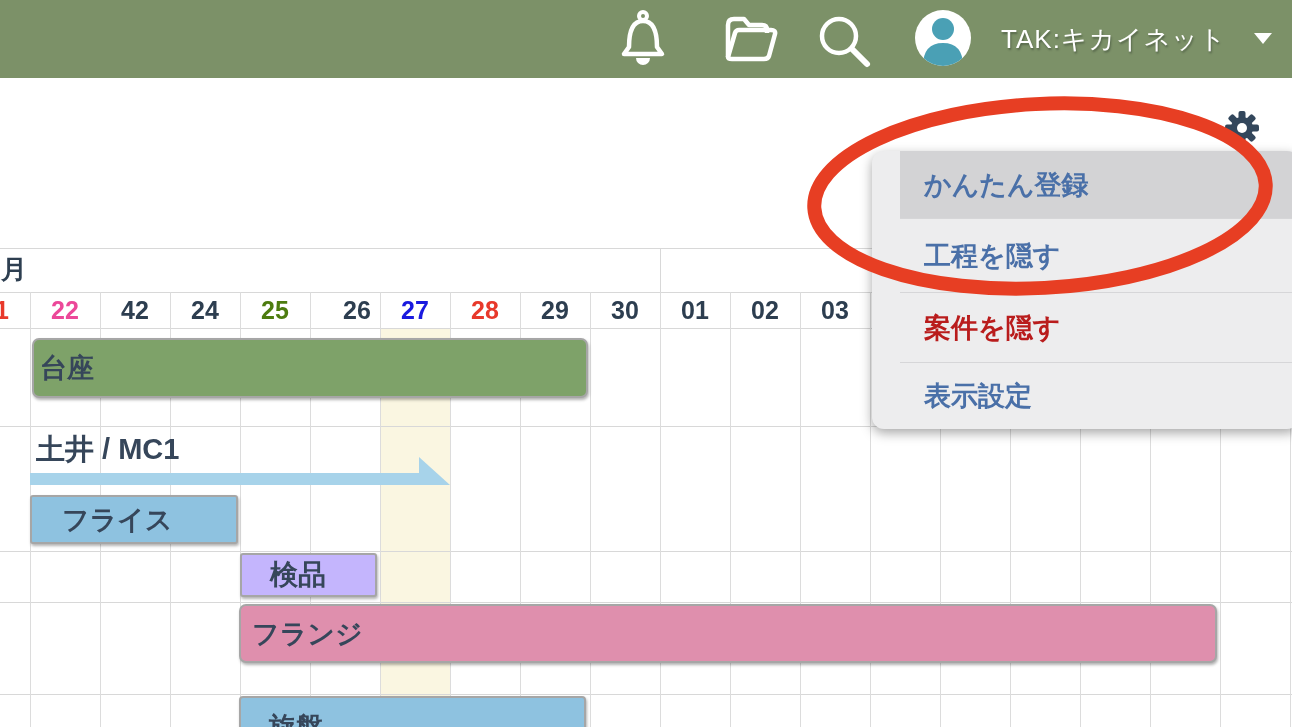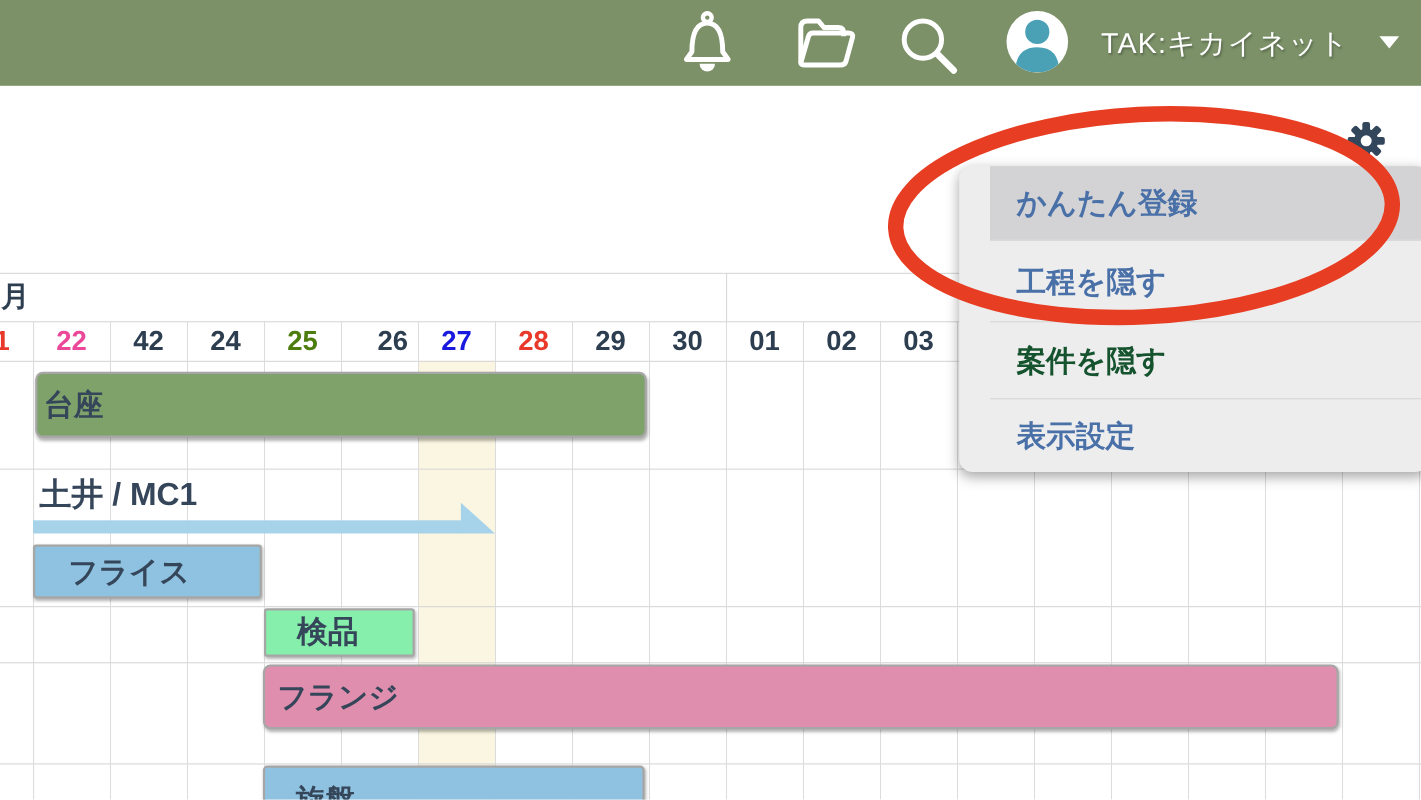--- a/index.html
+++ b/index.html
@@ -84,21 +84,21 @@
 
   <svg class="sched-arrow" width="421" height="31" viewBox="0 0 421 31">
     <rect x="0" y="17" width="390" height="12" fill="#a7d3ea"></rect>
     <polygon points="389,1 420,29 389,29" fill="#a7d3ea"></polygon>
   </svg>
 
   <div class="bar" style="left: 30px; top: 495px; width: 208px; height: 49px; padding-left: 30px; border-radius: 3px; background-color: rgb(142, 194, 224);">
     <span class="bar-label" style="color: rgb(54, 70, 90);">フライス</span>
   </div>
 
-  <div class="bar" style="left: 240px; top: 553px; width: 137px; height: 44px; padding-left: 28px; border-radius: 3px; background-color: #86efac;">
+  <div class="bar" style="left: 240px; top: 553px; width: 137px; height: 44px; padding-left: 28px; border-radius: 3px; background-color: #c4b5fd;">
     <span class="bar-label" style="font-size: 28px; color: rgb(54, 70, 90);">検品</span>
   </div>
 
   <div class="bar" style="left: 239px; top: 604px; width: 978px; height: 59px; padding-left: 11px; background-color: rgb(223, 143, 173);">
     <span class="bar-label" style="color: rgb(54, 70, 90);">フランジ</span>
   </div>
 
   <div class="bar" style="left: 239px; top: 696px; width: 347px; height: 62px; padding-left: 28px; border-radius: 4px; background-color: rgb(142, 194, 224);">
     <span class="bar-label" style="color: rgb(54, 70, 90);">旋盤</span>
   </div>
@@ -139,21 +139,21 @@
   </svg>
 
   <div class="menu" style="background-color: rgb(237, 237, 238);">
     <div class="menu-item" style="height: 67px; background-color: rgb(211, 211, 213);">
       <span style="color: rgb(74, 112, 168);">かんたん登録</span>
     </div>
     <div class="menu-item" style="height:74px">
       <span style="color: rgb(74, 112, 168);">工程を隠す</span>
     </div>
     <div class="menu-item" style="height:70px">
-      <span style="color: #14532d; font-family: Liberation Mono, monospace;">案件を隠す</span>
+      <span style="color: #b91c1c; font-family: Liberation Mono, monospace;">案件を隠す</span>
     </div>
     <div class="menu-item" style="height:67px">
       <span style="color: rgb(74, 112, 168);">表示設定</span>
     </div>
   </div>
 
   <svg class="annot" width="482" height="212" viewBox="0 0 482 212">
     <ellipse cx="240" cy="104" rx="226" ry="92" fill="none" stroke-width="14" transform="rotate(-3 240 104)" stroke="#e73e23"></ellipse>
   </svg>
 

